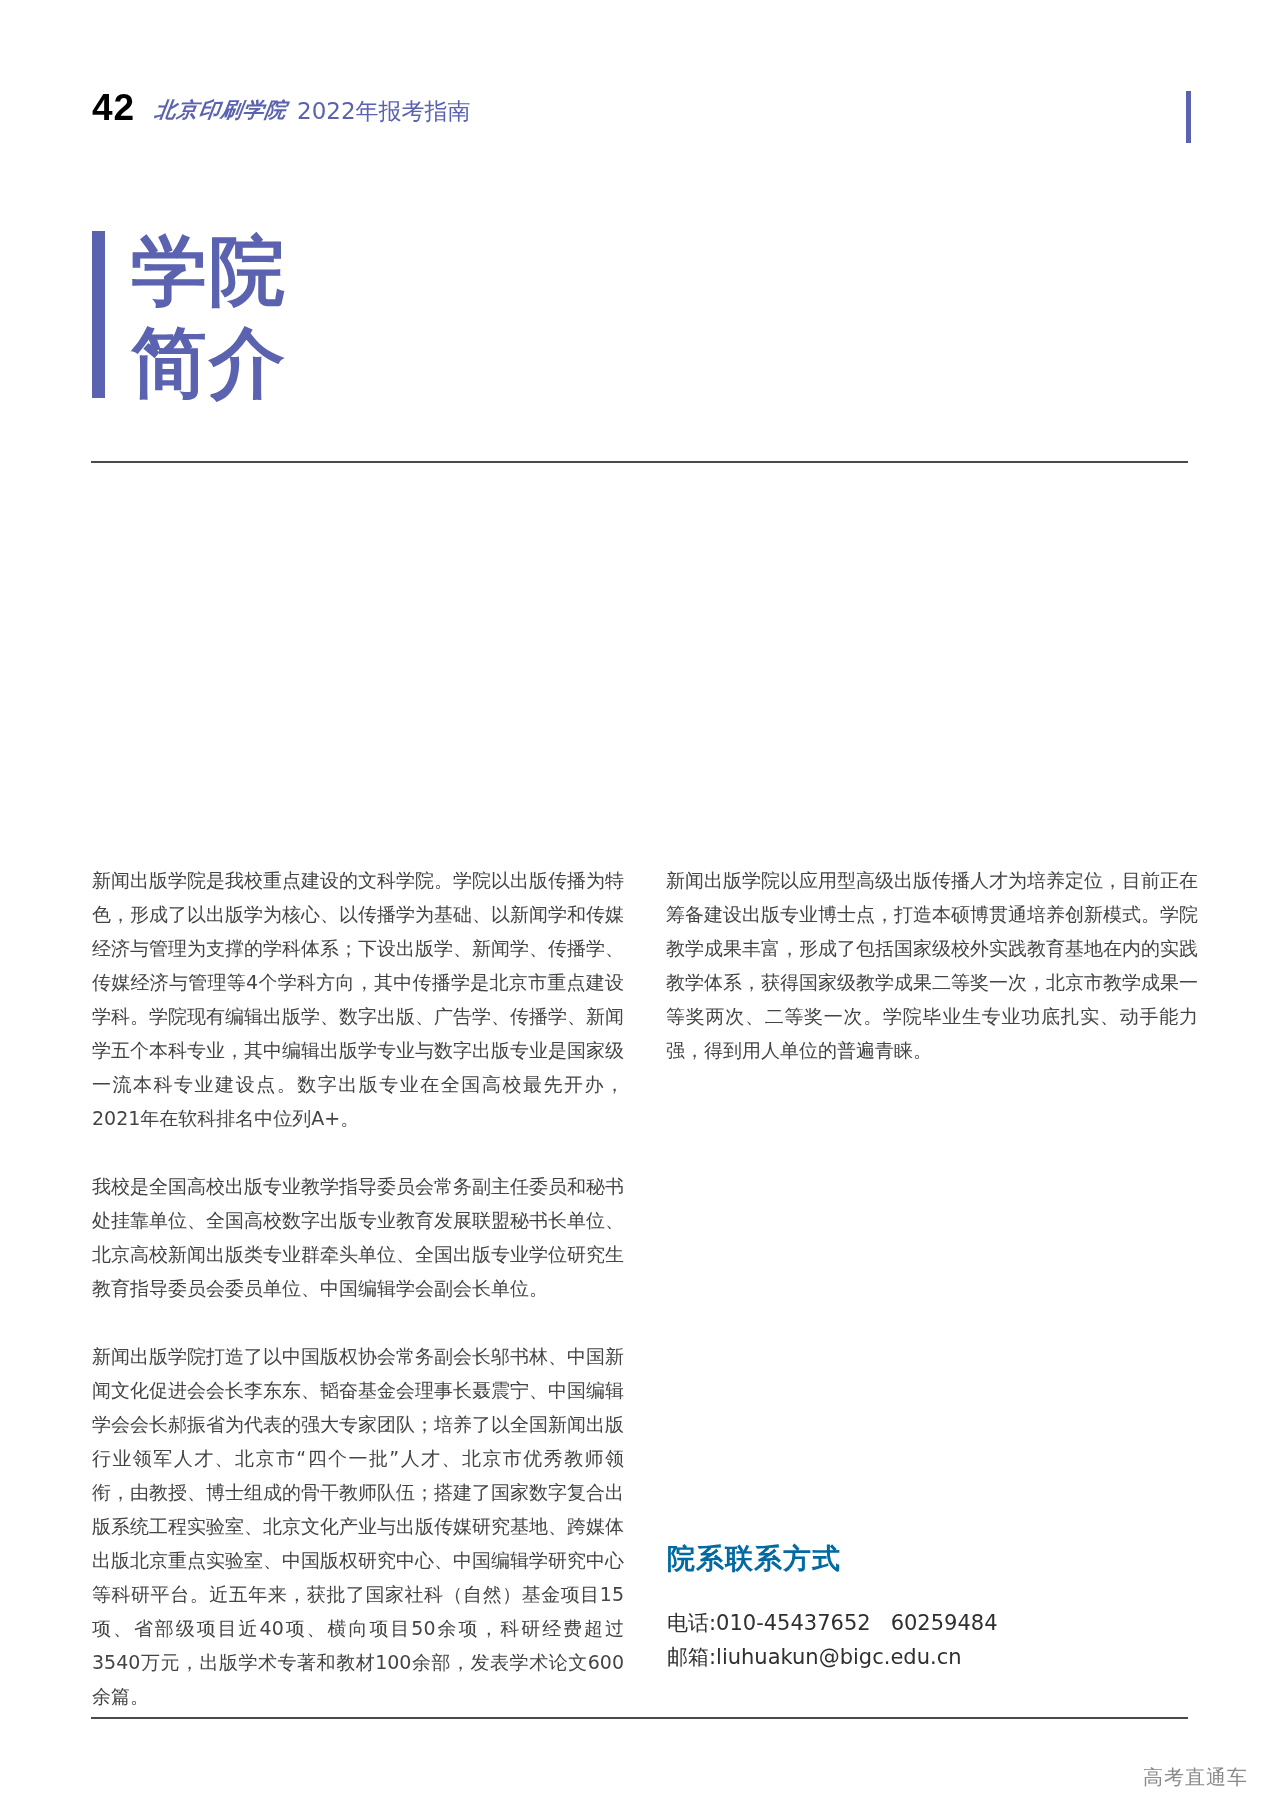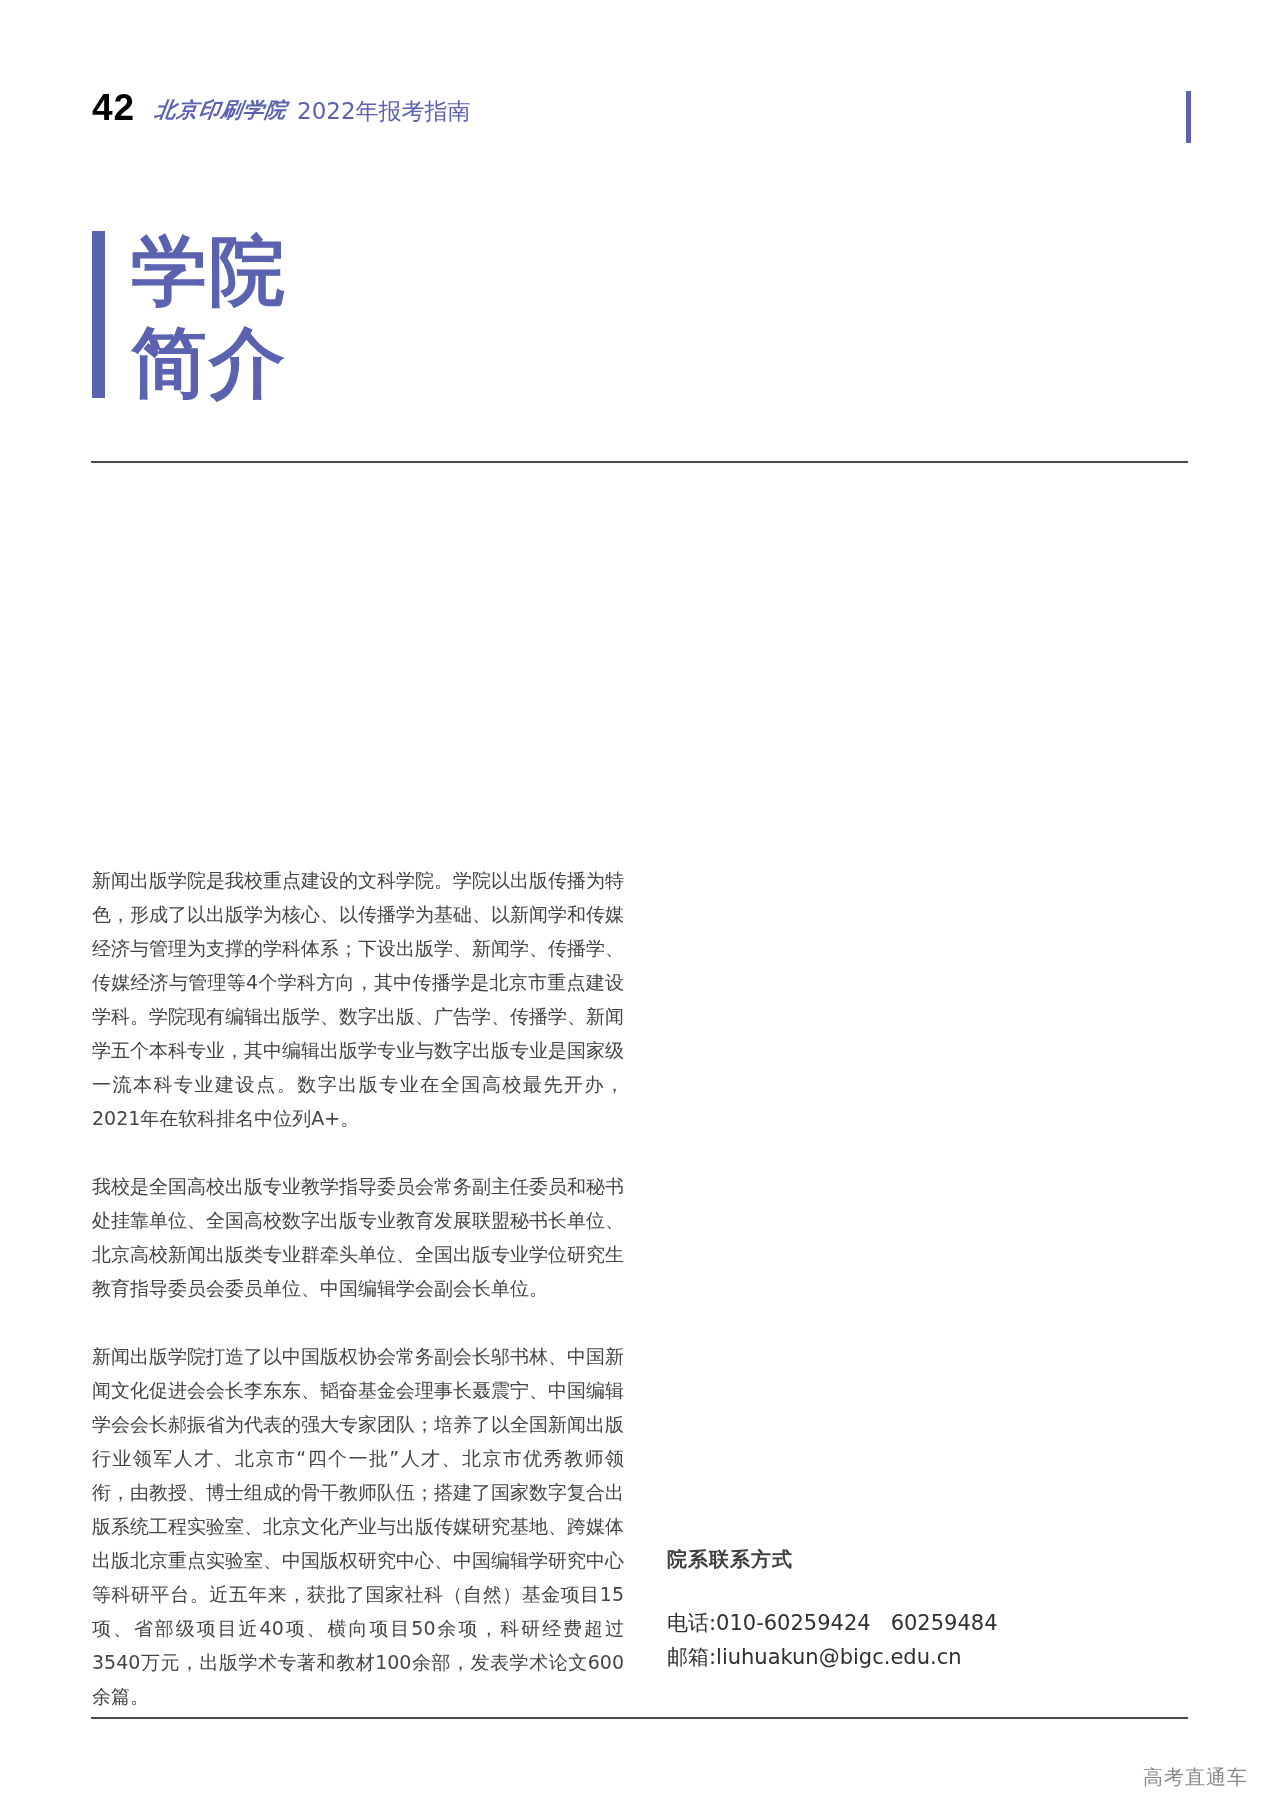--- a/index.html
+++ b/index.html
@@ -91,23 +91,23 @@
     .column.right { left: 666px; }
     .column p {
       margin: 0 0 34px 0;
     }
 
     
     .contact-heading {
       left: 667px; top: 1543px;
       font-family: "DejaVu Sans", "Liberation Sans", sans-serif;
       font-weight: bold;
-      font-size: 20px;
+      font-size: 28px;
       line-height: 32px;
-      color: #404040;
+      color: #0369a1;
       letter-spacing: 1px;
     }
     .contact-line {
       left: 667px;
       font-size: 21px;
       line-height: 30px;
       color: #2f2f2f;
       white-space: pre;
     }
     .contact-line.phone { top: 1608px; }
@@ -137,21 +137,22 @@
 
 <div class="abs divider top"></div>
 
 <div class="abs column left">
   <p>新闻出版学院是我校重点建设的文科学院。学院以出版传播为特色，形成了以出版学为核心、以传播学为基础、以新闻学和传媒经济与管理为支撑的学科体系；下设出版学、新闻学、传播学、传媒经济与管理等4个学科方向，其中传播学是北京市重点建设学科。学院现有编辑出版学、数字出版、广告学、传播学、新闻学五个本科专业，其中编辑出版学专业与数字出版专业是国家级一流本科专业建设点。数字出版专业在全国高校最先开办，2021年在软科排名中位列A+。</p>
   <p>我校是全国高校出版专业教学指导委员会常务副主任委员和秘书处挂靠单位、全国高校数字出版专业教育发展联盟秘书长单位、北京高校新闻出版类专业群牵头单位、全国出版专业学位研究生教育指导委员会委员单位、中国编辑学会副会长单位。</p>
   <p>新闻出版学院打造了以中国版权协会常务副会长邬书林、中国新闻文化促进会会长李东东、韬奋基金会理事长聂震宁、中国编辑学会会长郝振省为代表的强大专家团队；培养了以全国新闻出版行业领军人才、北京市“四个一批”人才、北京市优秀教师领衔，由教授、博士组成的骨干教师队伍；搭建了国家数字复合出版系统工程实验室、北京文化产业与出版传媒研究基地、跨媒体出版北京重点实验室、中国版权研究中心、中国编辑学研究中心等科研平台。近五年来，获批了国家社科（自然）基金项目15项、省部级项目近40项、横向项目50余项，科研经费超过3540万元，出版学术专著和教材100余部，发表学术论文600余篇。</p>
 </div>
 
 <div class="abs column right">
+  <p>新闻出版学院以应用型高级出版传播人才为培养定位，目前正在筹备建设出版专业博士点，打造本硕博贯通培养创新模式。学院教学成果丰富，形成了包括国家级校外实践教育基地在内的实践教学体系，获得国家级教学成果二等奖一次，北京市教学成果一等奖两次、二等奖一次。学院毕业生专业功底扎实、动手能力强，得到用人单位的普遍青睐。</p>
 </div>
 
 <div class="abs contact-heading">院系联系方式</div>
-<div class="abs contact-line phone">电话:010-60259424   60259484</div>
+<div class="abs contact-line phone">电话:010-45437652   60259484</div>
 <div class="abs contact-line email">邮箱:liuhuakun@bigc.edu.cn</div>
 
 <div class="abs divider bottom"></div>
 
 <div class="abs watermark">高考直通车</div>
 
 </body></html>

